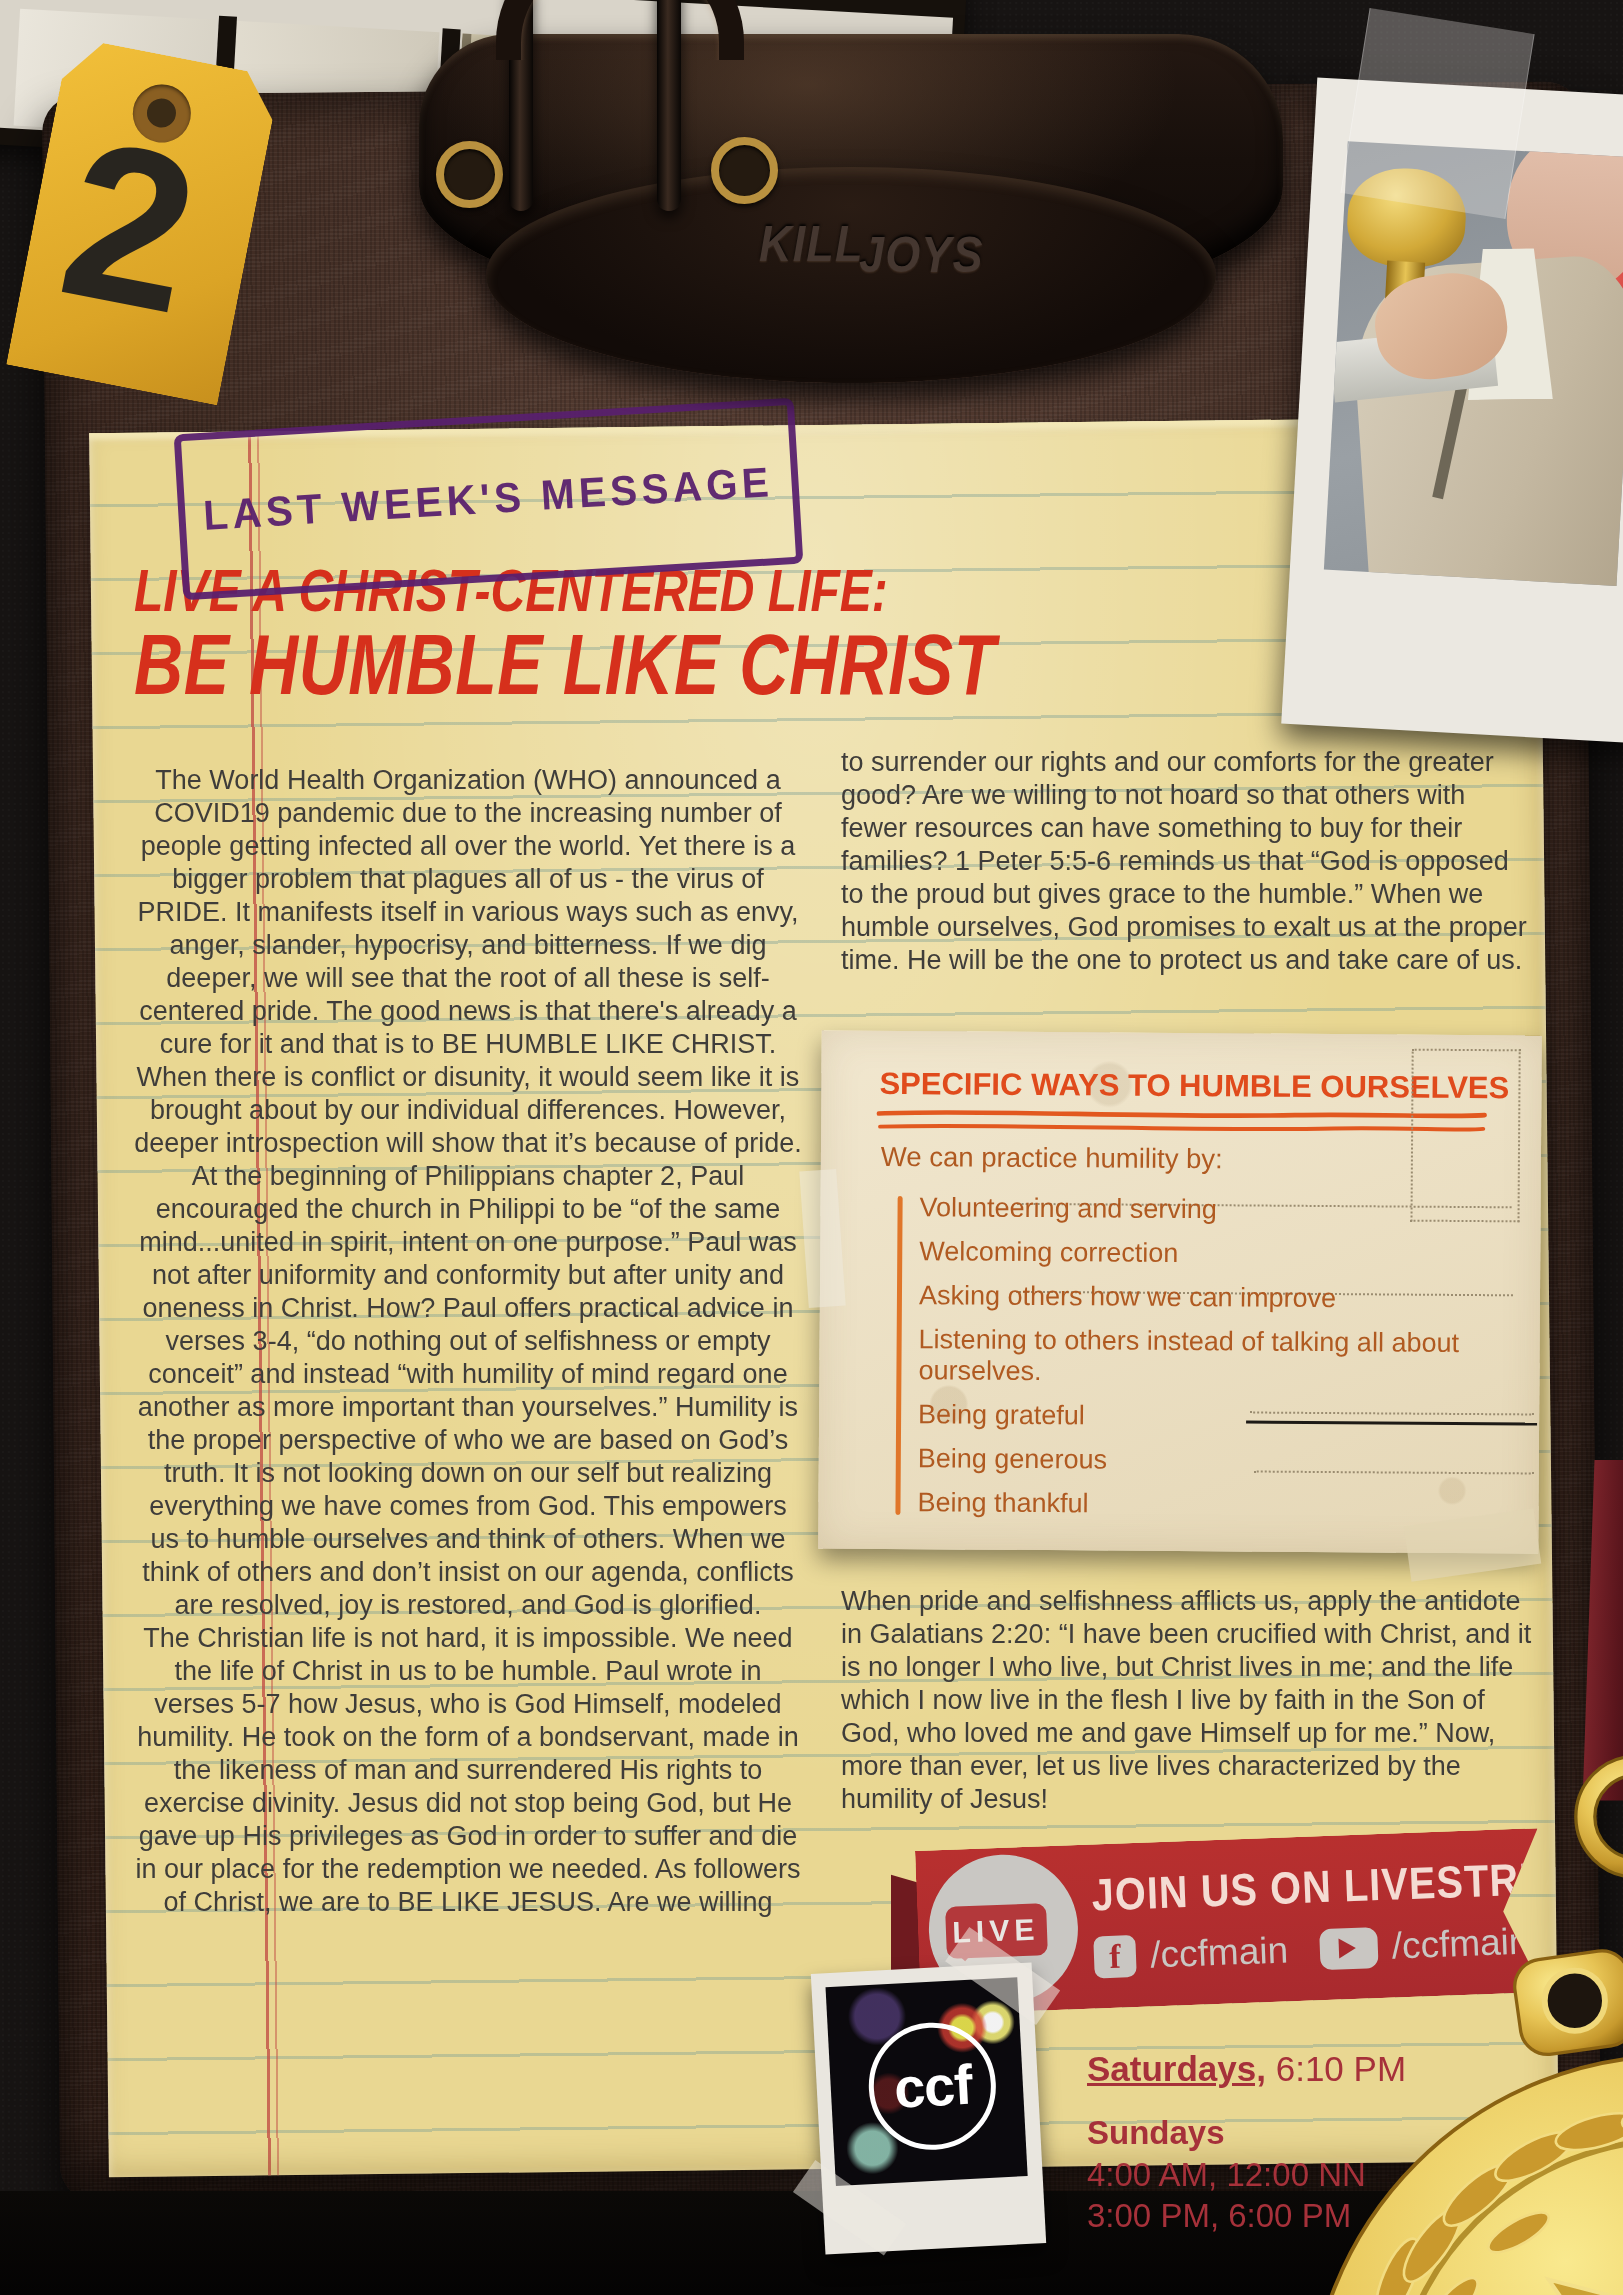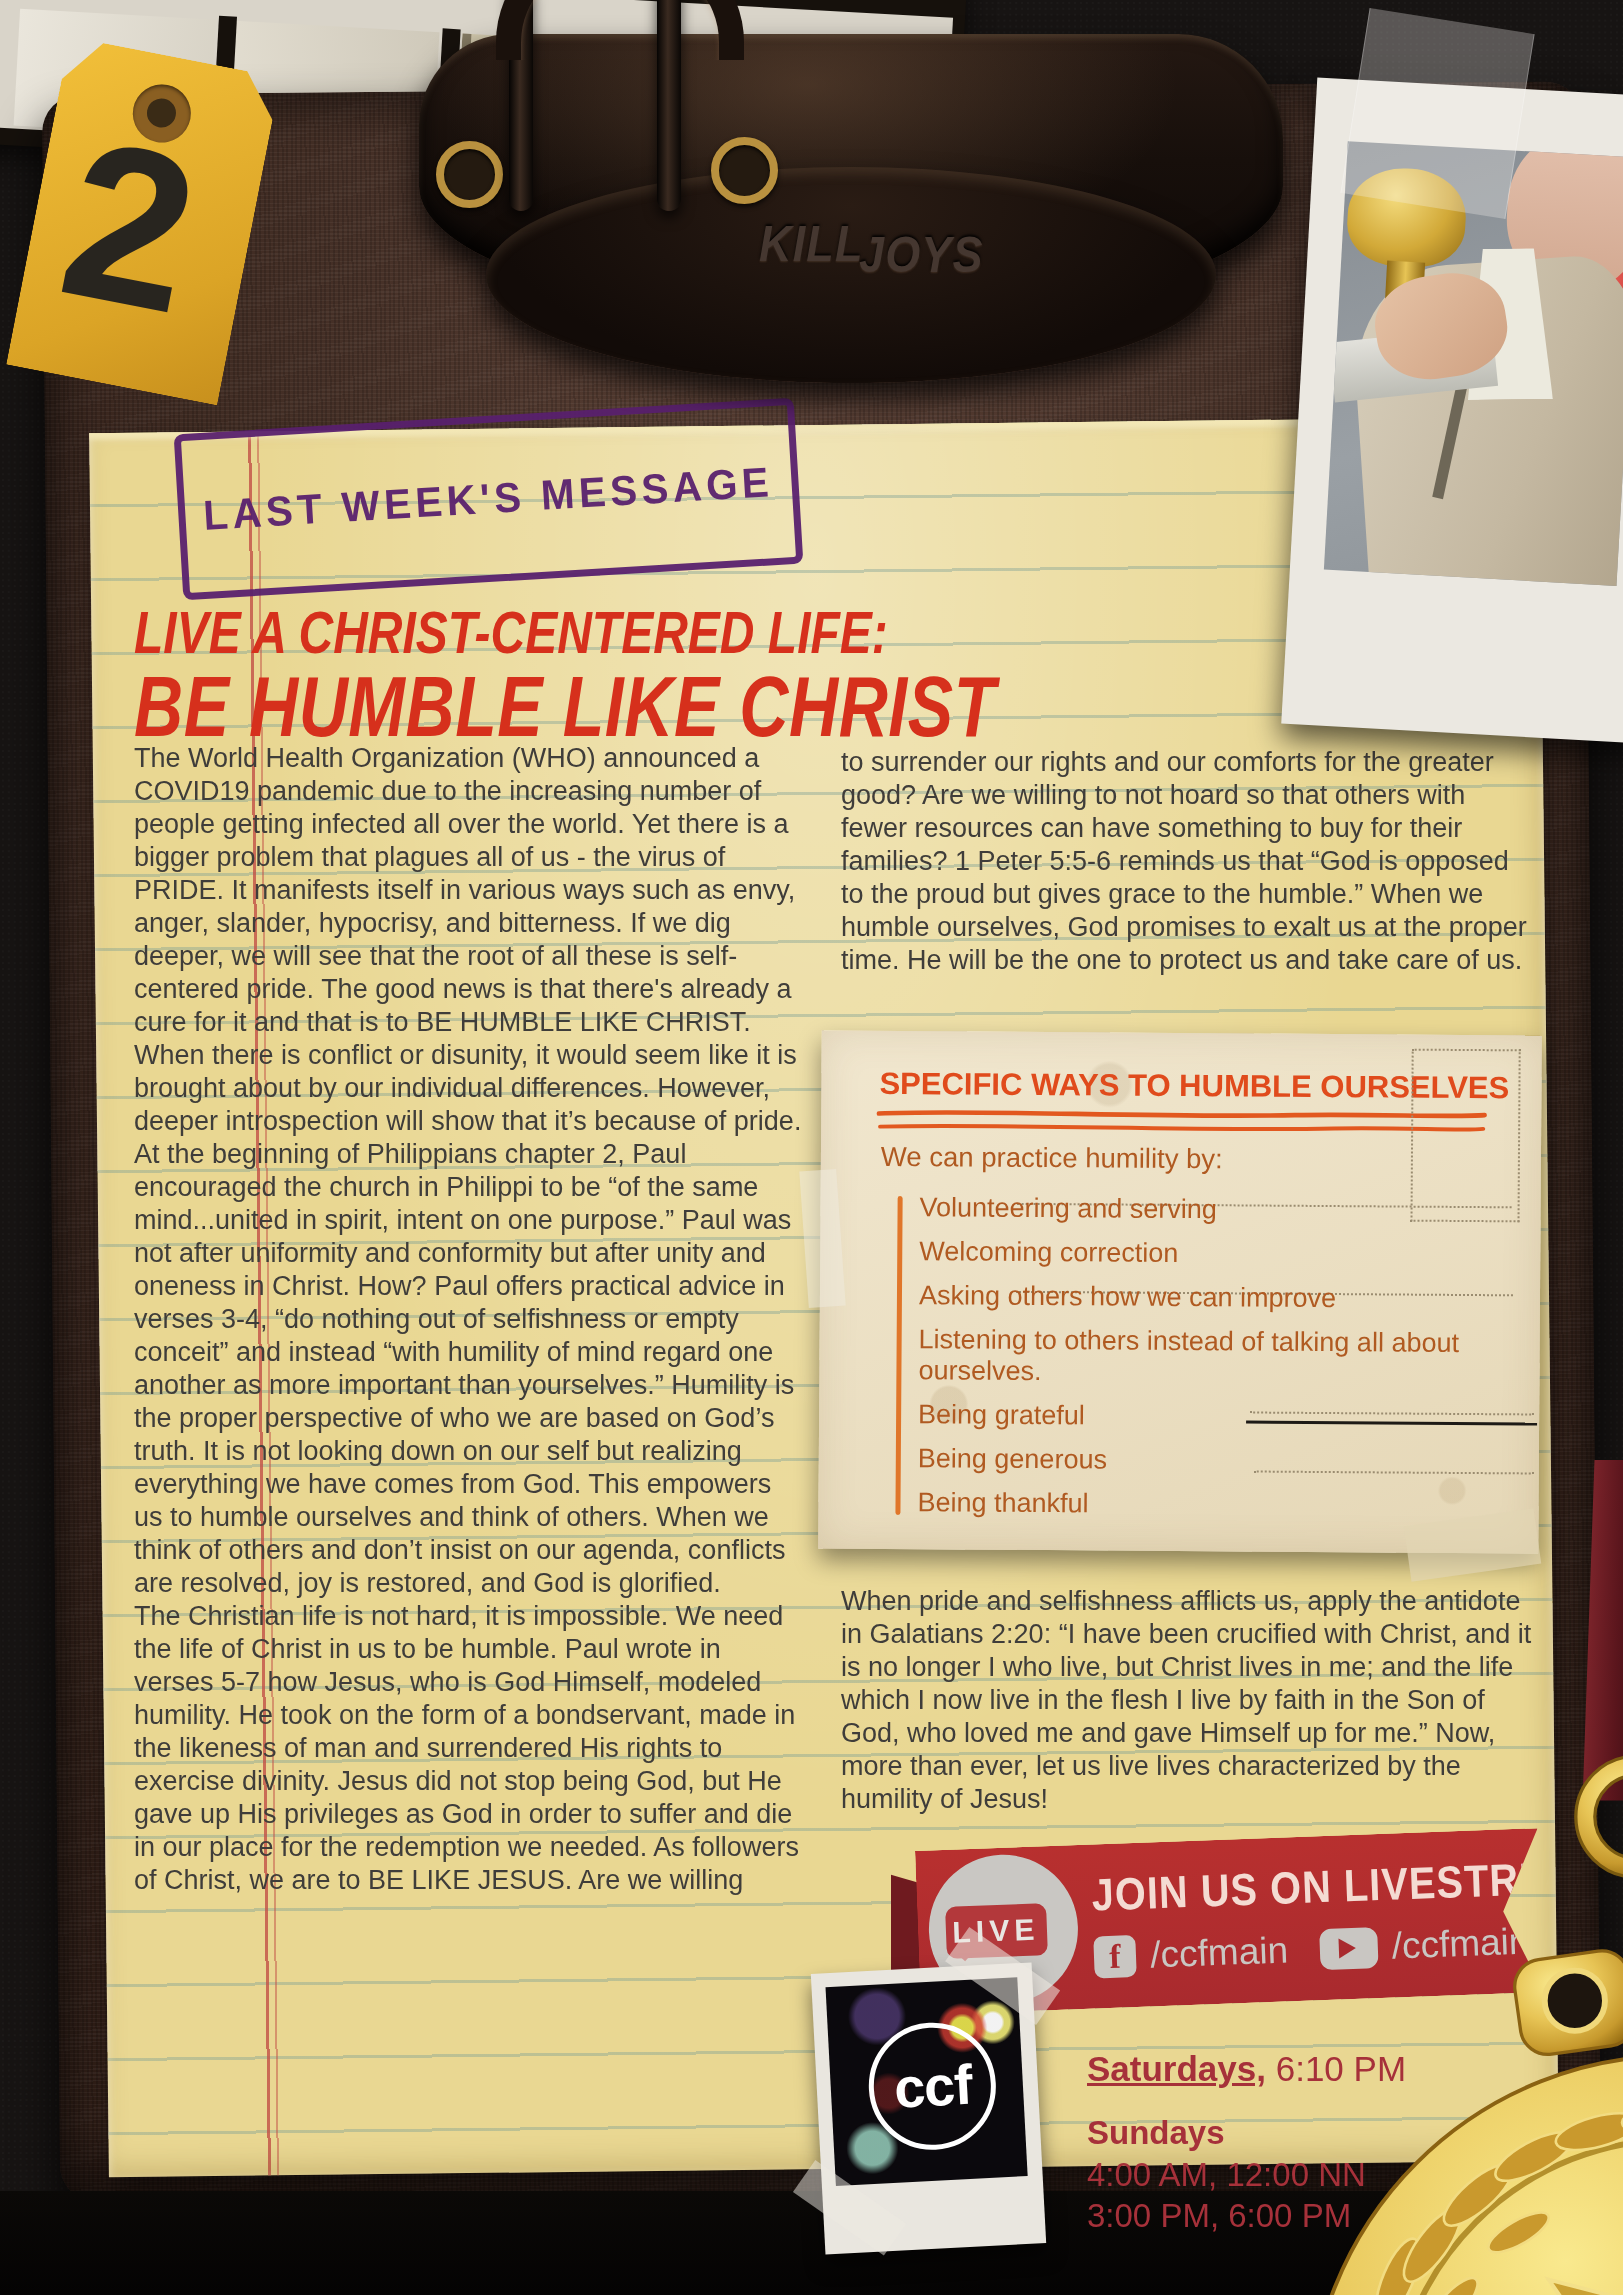--- a/index.html
+++ b/index.html
@@ -92,29 +92,29 @@
     clip-path:polygon(0 0,100% 0,55% 100%);}
   .tag-pinhead{position:absolute;left:-52px;top:31px;width:30px;height:30px;border-radius:50%;
     background:radial-gradient(circle at 35% 30%,#ff7a6a,#d8382a 60%,#9c1e14);box-shadow:0 2.6px 5.2px rgba(0,0,0,.4);}
 
   
   .stamp{left:178px;top:416px;width:607px;height:152px;z-index:6;transform:rotate(-3.4deg);
     border:7.9px solid #59206e;border-radius:9.2px;display:flex;align-items:center;justify-content:center;opacity:.94;}
   .stamp span{color:#59206e;font-weight:bold;font-size:42px;letter-spacing:4.6px;transform:scaleX(.96);}
 
   
-  .title-block{left:134px;top:600px;z-index:5;color:#d6301c;}
+  .title-block{left:134px;top:558px;z-index:5;color:#d6301c;}
   .title-l1{font-size:60px;line-height:65px;font-weight:bold;font-style:italic;display:inline-block;
     transform:scaleX(.8);transform-origin:left center;white-space:nowrap;}
   .title-l2{font-size:85px;line-height:84px;font-weight:bold;font-style:italic;display:inline-block;
     transform:scaleX(.8);transform-origin:left center;white-space:nowrap;letter-spacing:0.7px;}
 
   
   .body-text{font-size:27px;line-height:33px;color:#3f3d3a;}
-  .col-left{left:134px;top:742px;width:668px;z-index:5;}
+  .col-left{left:134px;top:764px;width:668px;z-index:5;text-align:center;}
   .col-right-1{left:841px;top:746px;width:695px;z-index:5;}
   .col-right-2{left:841px;top:1585px;width:698px;z-index:5;}
   .subhead{font-size:29px;line-height:34px;font-weight:bold;color:#e8462a;margin:18.3px 0 15.7px;}
   .col-left p{margin:0;}
 
   
   .card{left:820px;top:1033px;width:720px;height:518px;z-index:5;transform:rotate(.4deg);
     background-color:#ece0c4;
     background-image:
       radial-gradient(circle at 18% 72%, rgba(130,95,40,.12) 0 17px, transparent 19.6px),

